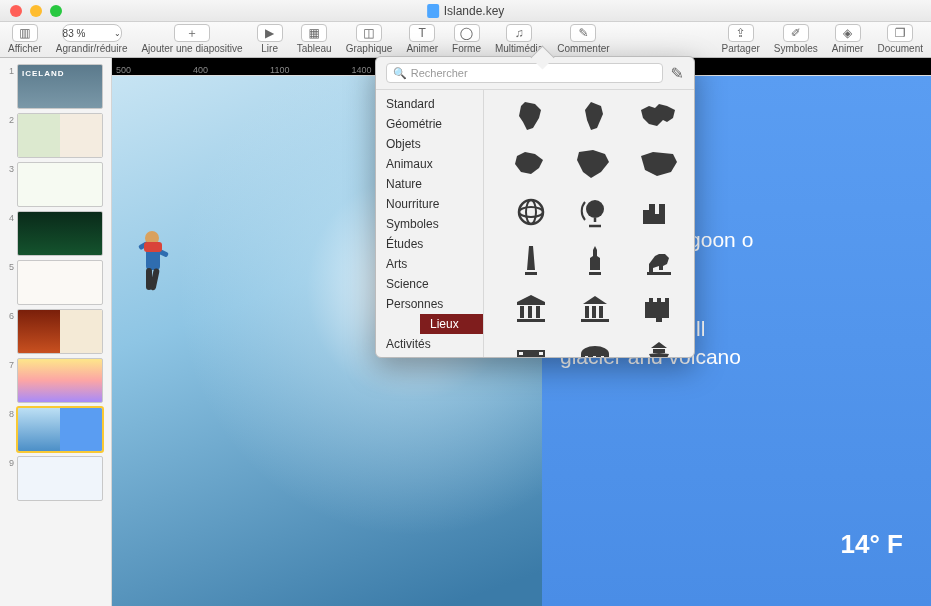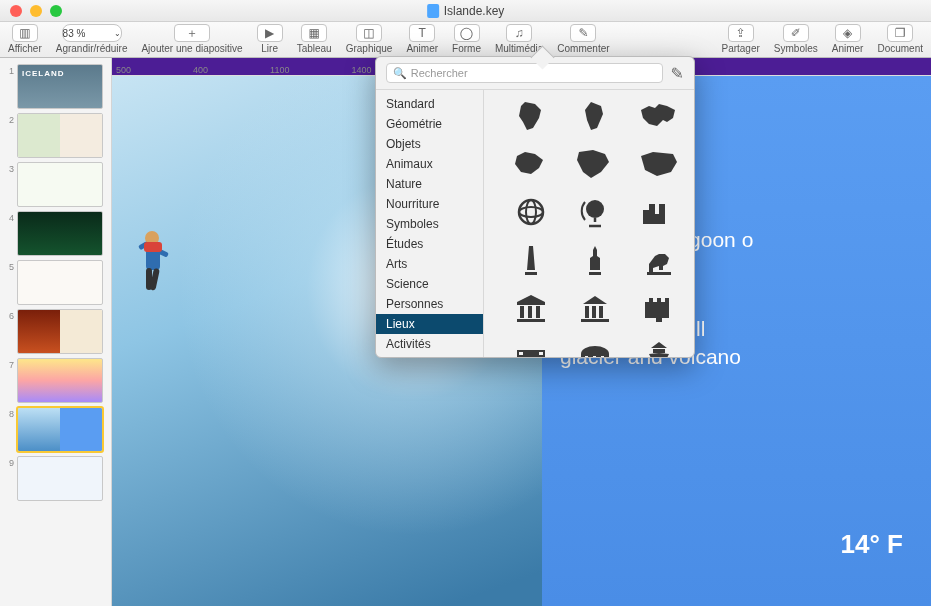--- a/index.html
+++ b/index.html
@@ -24,42 +24,42 @@
 
 .main{display:flex;height:548px;}
 .nav{width:112px;background:#f4f4f4;border-right:1px solid #d4d4d4;overflow:hidden;padding-top:4px;}
 .thumb-row{display:flex;align-items:flex-start;gap:3px;padding:2px 4px;}
 .thumb-row.sel .thumb{outline:2px solid #f9c934;outline-offset:-1px;}
 .num{width:10px;font-size:9px;color:#888;text-align:right;padding-top:2px;}
 .thumb{width:86px;height:45px;background:#fff;border:1px solid #c8c8c8;border-radius:2px;position:relative;overflow:hidden;font-size:5px;}
 
 
 .canvas-wrap{flex:1;background:#fff;position:relative;overflow:hidden;}
-.ruler-h{height:18px;background:#4c1d95;border-bottom:1px solid #ddd;font-size:9px;color:#888;display:flex;align-items:flex-end;padding-left:4px;}
+.ruler-h{height:18px;background:#000000;border-bottom:1px solid #ddd;font-size:9px;color:#888;display:flex;align-items:flex-end;padding-left:4px;}
 .ruler-h span{margin-right:62px;}
 .slide{position:absolute;top:18px;left:0;right:0;bottom:0;display:flex;}
 .slide-left{width:430px;background:linear-gradient(135deg,#cfe9f7 0%,#a8d5ed 30%,#5ba8d4 60%,#e8f3fa 100%);position:relative;}
 .crevasse{position:absolute;inset:0;background:
   radial-gradient(ellipse at 70% 40%, rgba(255,255,255,.9) 0%, rgba(200,230,245,.4) 25%, transparent 55%),
   linear-gradient(160deg,#c7e4f3,#8ec5e4 40%,#3b7ba8 95%);
 }
 .climber{position:absolute;left:18px;top:150px;width:60px;height:90px;}
 .slide-right{flex:1;background:linear-gradient(#5a9df2,#4a8de6);color:#fff;padding:150px 16px 16px 14px;font-size:21px;line-height:1.35;font-weight:500;position:relative;}
 .slide-right .bullet{padding-left:16px;text-indent:-12px;}
 .temp{position:absolute;right:28px;bottom:44px;font-size:26px;font-weight:700;}
 
 
 .popover{position:absolute;left:375px;top:56px;width:320px;height:302px;background:#f2f2f2;border:1px solid #bbb;border-radius:6px;box-shadow:0 10px 30px rgba(0,0,0,.35);display:flex;flex-direction:column;}
 .popover:before{content:"";position:absolute;top:-8px;left:158px;width:16px;height:16px;background:#f2f2f2;border-left:1px solid #bbb;border-top:1px solid #bbb;transform:rotate(45deg);}
 .pop-search{display:flex;align-items:center;gap:8px;padding:6px 10px;border-bottom:1px solid #d8d8d8;}
 .pop-search .sfield{flex:1;height:20px;border:1px solid #cfcfcf;border-radius:4px;background:#fff;display:flex;align-items:center;padding:0 6px;color:#999;font-size:11px;gap:4px;}
 .pop-body{flex:1;display:flex;overflow:hidden;gap:12px;}
 .cat-list{width:108px;border-right:1px solid #d8d8d8;overflow:auto;padding:4px 0;}
 .cat-list div{padding:3px 10px;font-size:12px;color:#333;cursor:default;}
-.cat-list div.sel{background:#0c4a6e;color:#fff;}
+.cat-list div.sel{background:#7f1d1d;color:#fff;margin-left:44px;}
 .shape-grid{flex:1;overflow:auto;padding:10px 8px;display:grid;grid-template-columns:repeat(3,1fr);gap:16px 10px;justify-items:center;align-items:center;}
 .shape-grid .sh{width:40px;height:32px;color:#3a3a3a;display:flex;align-items:center;justify-content:center;}
 .shape-grid svg{width:100%;height:100%;}
 
 
 .t1{background:linear-gradient(#5b7a8c,#7a98a8); }
 .t1:after{content:"ICELAND";position:absolute;top:4px;left:4px;color:#fff;font-size:8px;font-weight:700;letter-spacing:1px;}
 .t-split{display:flex;height:100%;}
 .t-split>div{flex:1;}
 .t2a{background:#dce9cf}.t2b{background:#f4ece0}

